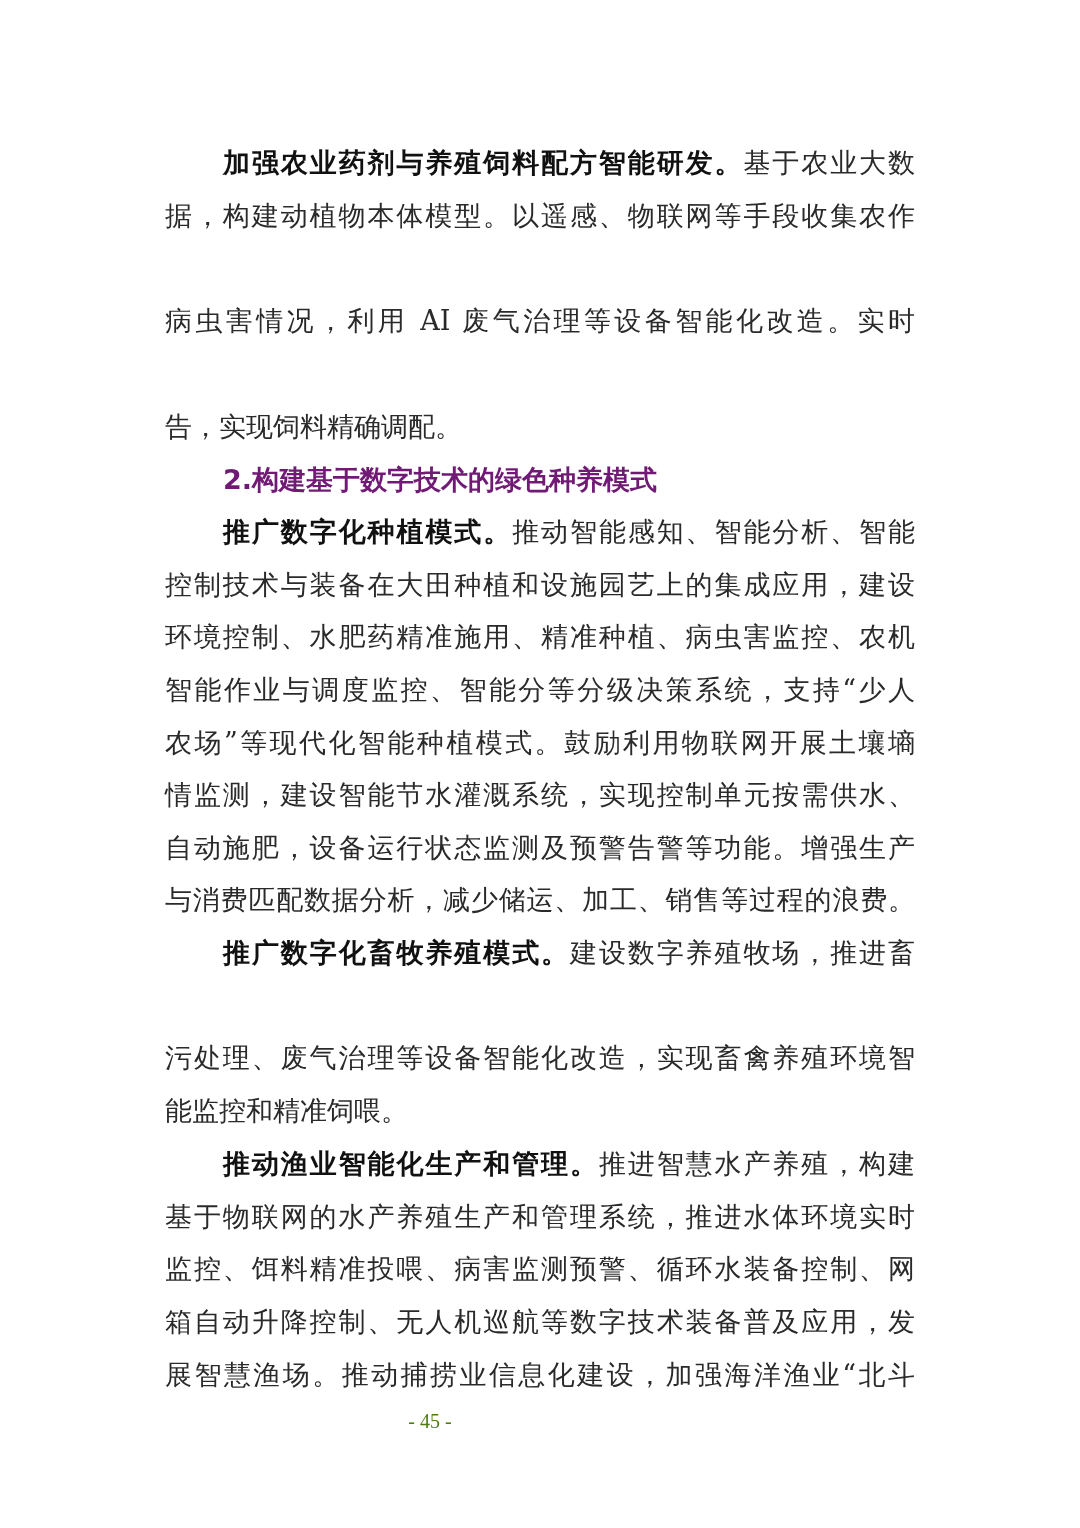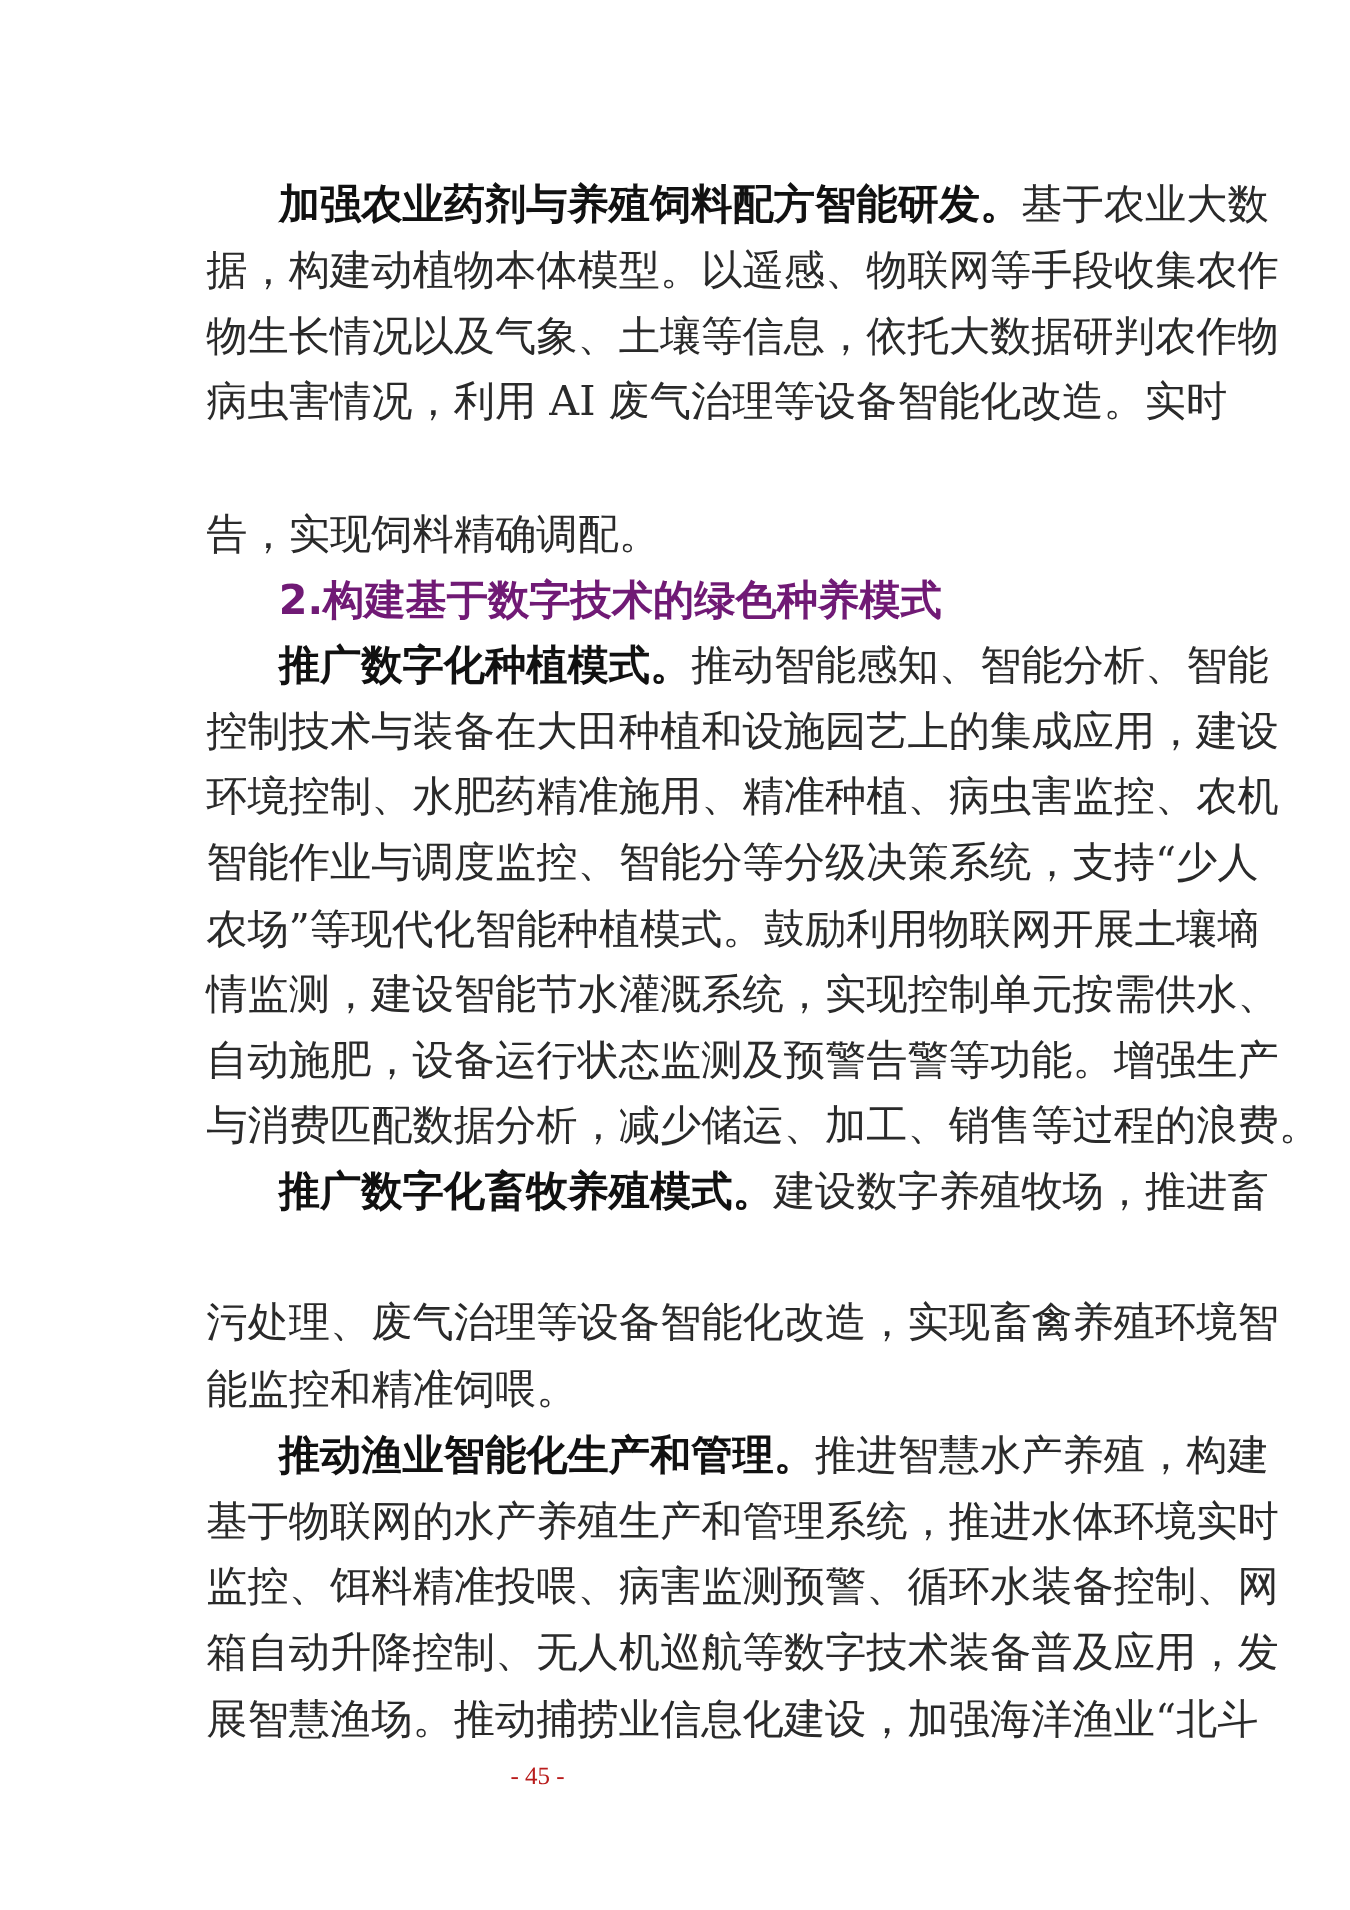--- a/index.html
+++ b/index.html
@@ -4,47 +4,46 @@
 <style>
   html, body { margin: 0; padding: 0; background: #ffffff; }
   body { width: 1080px; height: 1528px; position: relative; overflow: hidden; }
   .page { position: absolute; left: 0; top: 0; width: 1080px; height: 1528px; background: #fff; }
   .line {
     position: absolute;
     left: 165px;
     width: 750px;
     height: 40px;
     font-family: "DejaVu Serif", "Liberation Serif", serif;
-    font-size: 33px;
+    font-size: 27px;
     line-height: 40px;
     color: #2a2a2a;
     white-space: nowrap;
     text-align: justify;
     text-align-last: justify;
     letter-spacing: 0px;
   }
   .line.indent { left: 223px; width: 692px; }
   .line.last { text-align-last: left; }
   .bold { font-weight: bold; color: #111; }
   .heading { font-family: "DejaVu Sans", "Liberation Sans", sans-serif; font-weight: bold; color: #701a75; text-align-last: left; }
   .pagenum {
     position: absolute; left: 0; width: 860px; top: 1410px;
     text-align: center;
     font-family: "Liberation Serif", "DejaVu Serif", serif;
-    font-size: 20px; color: #b91c1c;
+    font-size: 20px; color: #4d7c0f;
   }
 </style>
 </head>
 <body>
 
 <div class="page">
 
   <div class="line indent" style="top:143px"><span class="bold">加强农业药剂与养殖饲料配方智能研发。</span><span>基于农业大数</span></div>
   <div class="line" style="top:196px">据，构建动植物本体模型。以遥感、物联网等手段收集农作</div>
-  <div class="line" style="top:249px">物生长情况以及气象、土壤等信息，依托大数据研判农作物</div>
   <div class="line" style="top:301px">病虫害情况，利用 AI 废气治理等设备智能化改造。实时</div>
   <div class="line last" style="top:407px">告，实现饲料精确调配。</div>
 
   <div class="line indent heading" style="top:460px">2.构建基于数字技术的绿色种养模式</div>
 
   <div class="line indent" style="top:512px"><span class="bold">推广数字化种植模式。</span><span>推动智能感知、智能分析、智能</span></div>
   <div class="line" style="top:565px">控制技术与装备在大田种植和设施园艺上的集成应用，建设</div>
   <div class="line" style="top:617px">环境控制、水肥药精准施用、精准种植、病虫害监控、农机</div>
   <div class="line" style="top:670px">智能作业与调度监控、智能分等分级决策系统，支持“少人</div>
   <div class="line" style="top:723px">农场”等现代化智能种植模式。鼓励利用物联网开展土壤墒</div>

